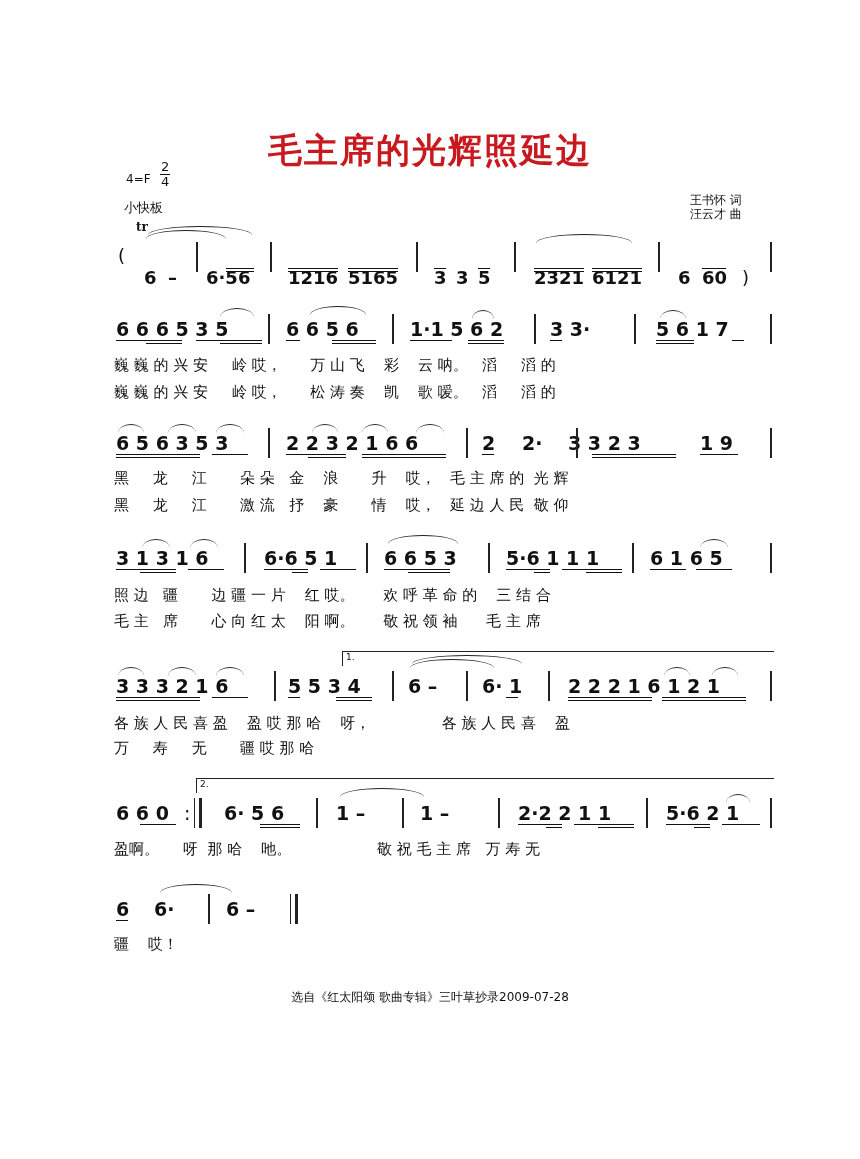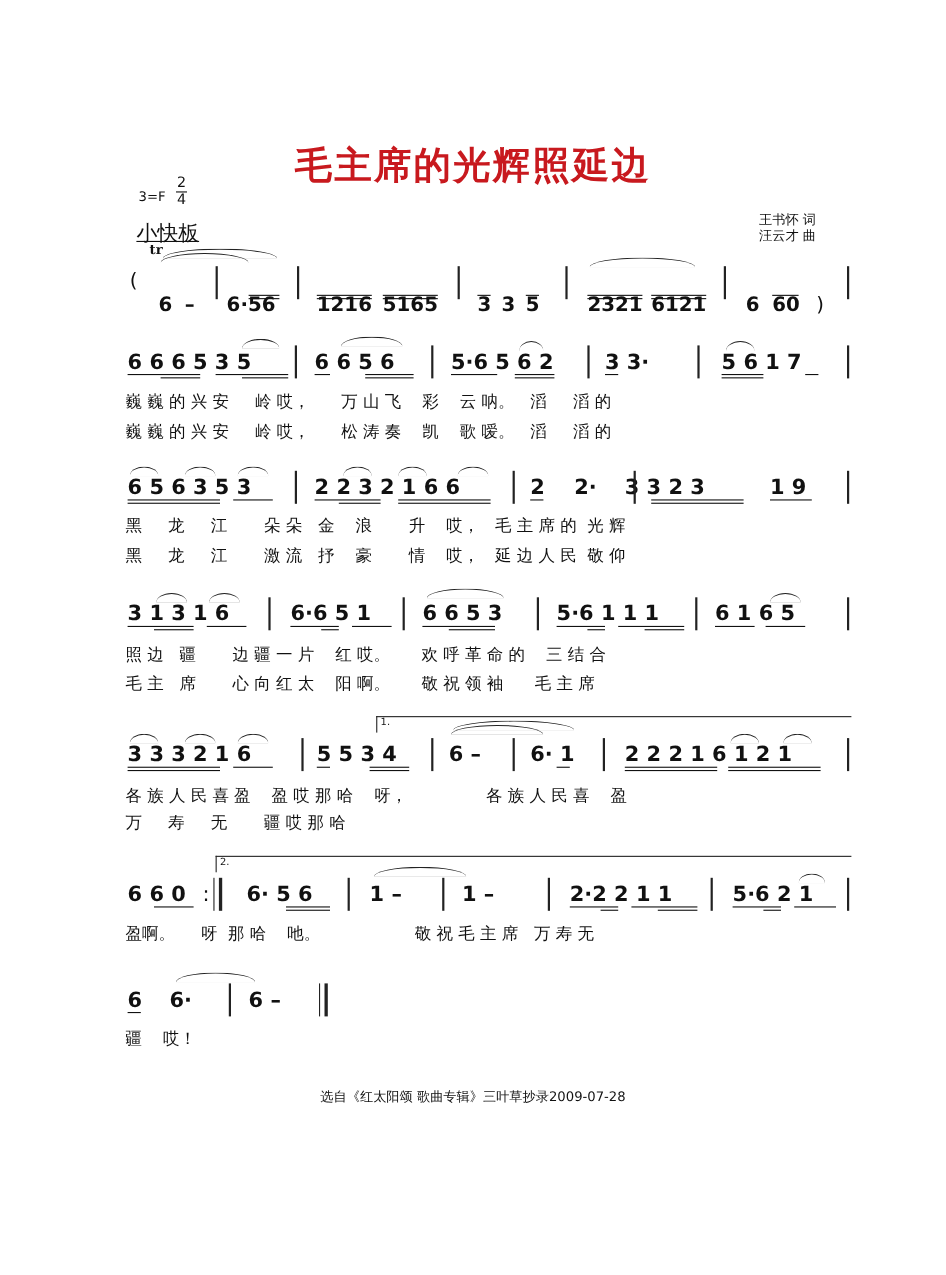--- a/index.html
+++ b/index.html
@@ -2,39 +2,39 @@
 <html><head>
 <meta charset="utf-8">
 <style>
   html, body { margin:0; padding:0; background:#ffffff; }
   body { width:860px; height:1159px; position:relative; font-family:"DejaVu Sans", sans-serif; color:#111; overflow:hidden; }
   .abs { position:absolute; }
   .title { left:0; width:860px; top:128px; text-align:center; font-family:"DejaVu Serif", serif; font-size:34px; font-weight:bold; color:#c8191e; letter-spacing:2px; }
   .key { left:126px; top:172px; font-size:12px; }
   .timesig { left:160px; top:160px; font-size:13px; line-height:14px; text-align:center; }
   .timesig .num { border-bottom:1px solid #111; padding:0 1px; display:block; }
-  .tempo { left:124px; top:199px; font-size:19px;text-decoration:underline; }
+  .tempo { left:124px; top:199px; font-size:13px; }
   .credits { left:690px; top:193px; font-size:12px; line-height:14px; }
   .line { left:116px; width:660px; height:34px; }
   .notes { position:absolute; top:0; left:0; font-family:"DejaVu Sans", sans-serif; font-weight:bold; font-size:19px; white-space:pre; letter-spacing:0; }
   .bar { position:absolute; width:1.5px; background:#222; height:30px; top:-4px; }
   .dbar { position:absolute; width:4px; border-left:1px solid #222; border-right:3px solid #222; height:30px; top:-4px; }
   .ul { position:absolute; height:0; border-top:1.5px solid #111; }
   .slur { position:absolute; border-top:1.5px solid #222; border-radius:50% 50% 0 0 / 100% 100% 0 0; height:8px; }
   .lyric { left:114px; font-size:15px; white-space:pre; letter-spacing:0; }
   .volta { position:absolute; border-top:1.5px solid #222; border-left:1.5px solid #222; height:14px; font-size:9px; padding-left:3px; }
   .footer { left:0; width:860px; text-align:center; top:989px; font-size:12px; }
   .tr { left:136px; top:220px; font-weight:bold; font-size:12px; font-family:"DejaVu Serif", serif;text-align:center; }
 </style>
 </head>
 <body>
 
 <div class="abs title">毛主席的光辉照延边</div>
 
-<div class="abs key">3=F</div>
+<div class="abs key">4=F</div>
 <div class="abs timesig">
   <span class="num">2</span>
   <span>4</span>
 </div>
 <div class="abs tempo">小快板</div>
 <div class="abs credits">
   <div>王书怀  词</div>
   <div>汪云才  曲</div>
 </div>
 
@@ -62,21 +62,21 @@
     <div class="ul" style="left:418px;width:50px;top:25px"></div>
   <div class="ul" style="left:476px;width:50px;top:22px"></div>
     <div class="ul" style="left:476px;width:50px;top:25px"></div>
   <div class="ul" style="left:586px;width:24px;top:22px"></div>
   <div class="slur" style="left:30px;width:80px;top:-16px"></div>
   <div class="slur" style="left:32px;width:104px;top:-20px"></div>
   <div class="slur" style="left:420px;width:96px;top:-12px"></div>
 </div>
 
 <div class="abs line" style="top:318px">
-  <div class="notes"><span style="position:absolute;left:0">6 6 6 5 3 5</span><span style="position:absolute;left:170px">6 6 5 6</span><span style="position:absolute;left:294px">5·6 5 6 2</span><span style="position:absolute;left:434px">3 3·</span><span style="position:absolute;left:540px">5 6 1 7</span></div>
+  <div class="notes"><span style="position:absolute;left:0">6 6 6 5 3 5</span><span style="position:absolute;left:170px">6 6 5 6</span><span style="position:absolute;left:294px">1·1 5 6 2</span><span style="position:absolute;left:434px">3 3·</span><span style="position:absolute;left:540px">5 6 1 7</span></div>
   <div class="bar" style="left:152px"></div>
     <div class="bar" style="left:276px"></div>
     <div class="bar" style="left:418px"></div>
     <div class="bar" style="left:518px"></div>
     <div class="bar" style="left:654px"></div>
   <div class="ul" style="left:0;width:66px;top:22px"></div>
     <div class="ul" style="left:30px;width:36px;top:25px"></div>
     <div class="ul" style="left:80px;width:66px;top:22px"></div>
     <div class="ul" style="left:104px;width:42px;top:25px"></div>
   <div class="ul" style="left:170px;width:14px;top:22px"></div>

